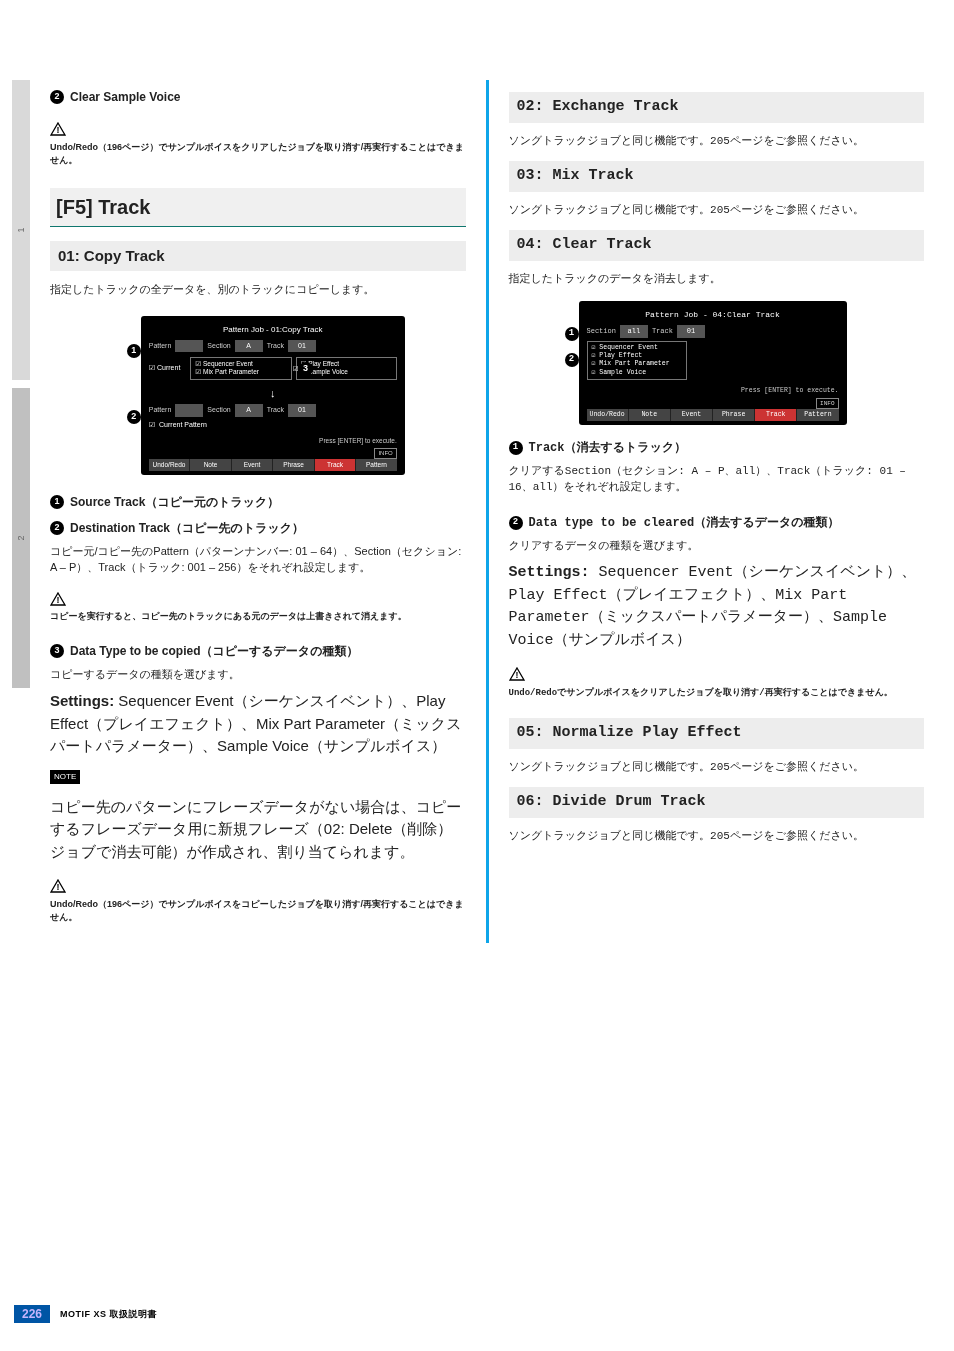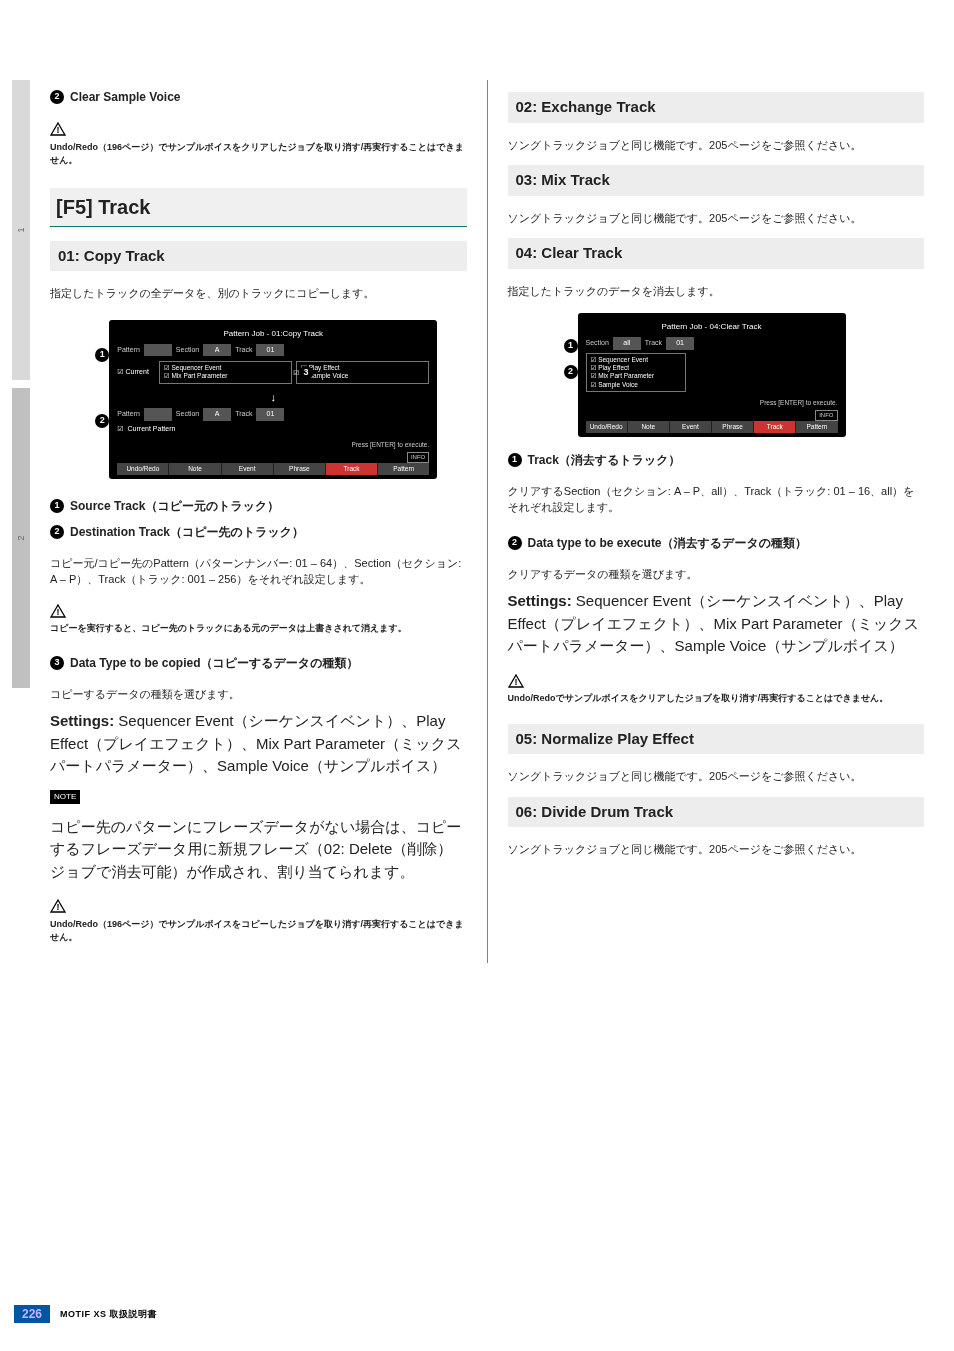--- a/index.html
+++ b/index.html
@@ -11,46 +11,46 @@
   .sidetab span { position: absolute; top: 50%; left: 50%; transform: translate(-50%,-50%) rotate(-90deg); font-size: 9px; color: #666; white-space: nowrap; }
   .col { flex: 1; min-width: 0; font-size: 11px; line-height: 1.5; color: #222; }
   .callout-header { font-size: 12px; font-weight: bold; margin: 8px 0 6px; display: flex; align-items: center; gap: 6px; }
   .callout-num { display: inline-flex; width: 14px; height: 14px; border-radius: 50%; background: #000; color: #fff; font-size: 9px; align-items: center; justify-content: center; font-weight: bold; }
   .warn-icon { display: inline-block; }
   .warn-icon svg { vertical-align: middle; }
   .warn-line { margin: 14px 0 4px; }
   .undo-line { font-size: 9px; font-weight: bold; margin: 2px 0 18px; }
   .h1 { font-size: 20px; font-weight: bold; background: #f0f0f0; border-bottom: 1px solid #0f766e; padding: 4px 6px; margin: 20px 0 14px; }
   .h2 { font-size: 15px; font-weight: bold; background: #ededed; padding: 4px 8px; margin: 12px 0 10px; }
-  .screenshot-box { background: #000; border-radius: 3px; margin: 10px auto; padding: 8px 8px 4px; width: 328px; position: relative; color: #fff; font-size: 7px; }
+  .screenshot-box { background: #000; border-radius: 3px; margin: 10px auto; padding: 8px 8px 4px; width: 264px; position: relative; color: #fff; font-size: 7px; }
   .sbox-title { color: #fff; text-align: center; font-size: 8px; margin-bottom: 4px; }
   .sbox-row { display: flex; align-items: center; gap: 4px; margin: 3px 0; }
   .sbox-label { color: #ccc; }
   .sbox-field-dark { background: #555; color: #fff; padding: 1px 5px; font-size: 7px; }
   .sbox-field-dark.w { min-width: 28px; text-align: center; }
   .sbox-chkpanel { border: 1px solid #777; padding: 2px 4px; font-size: 6.5px; line-height: 1.3; margin: 2px 0; }
   .sbox-chkpanel div::before { content: "☑ "; }
   .sbox-arrow { text-align: center; color: #fff; font-size: 11px; margin: 2px 0; }
   .sbox-press { text-align: right; color: #ccc; font-size: 6.5px; margin-top: 6px; }
   .sbox-info { float: right; border: 1px solid #888; color: #ccc; font-size: 6px; padding: 0 3px; margin-top: 2px; }
   .sbox-tabs { display: flex; margin-top: 4px; clear: both; }
   .sbox-tab { flex: 1; background: #444; color: #fff; font-size: 6.5px; text-align: center; padding: 1px 0; border-right: 1px solid #222; }
   .sbox-tab.active { background: #c33; }
   .sbox-tab:last-child { border-right: none; }
   .pointer { position: absolute; left: -22px; display: flex; align-items: center; }
   .pointer .callout-num { flex-shrink: 0; }
   .pointer-r { position: absolute; right: -22px; display: flex; align-items: center; }
   .settings { font-size: 15px; margin: 8px 0; }
   .settings b { font-weight: bold; }
   .small-tag { display: inline-block; background: #000; color: #fff; font-size: 8px; padding: 1px 4px; margin: 4px 0; }
-  .ref { font-size: 11px; margin: 14px 0 4px; }
+  .ref { font-size: 11px; margin: 6px 0 4px; }
   .footer { position: absolute; bottom: 26px; left: 14px; height: 22px; display: flex; align-items: center; gap: 10px; }
   .pagenum { background: #0055a5; color: #c4b5fd; font-weight: bold; font-size: 12px; padding: 2px 8px; }
   .model { font-size: 9px; font-weight: bold; letter-spacing: 0.5px; text-align: right; }
-  .midline { border-left: 1px solid #0ea5e9; }
+  .midline { border-left: 3px solid #0ea5e9; font-family: Liberation Mono, monospace; }
   .colR { padding-left: 20px; }
   .screenshot-box.small { width: 268px; margin-left: 40px; }
 </style>
 </head>
 <body>
 
 <div class="page">
   <div class="sidetabs">
     <div class="sidetab">
         <span>1</span>
@@ -217,21 +217,21 @@
     </div>
 
     <div class="callout-header">
         <span class="callout-num">1</span>
         <span>Track（消去するトラック）</span>
       </div>
     <div class="ref">クリアするSection（セクション: A – P、all）、Track（トラック: 01 – 16、all）をそれぞれ設定します。</div>
 
     <div class="callout-header" style="margin-top:18px;">
         <span class="callout-num">2</span>
-        <span>Data type to be execute（消去するデータの種類）</span>
+        <span>Data type to be cleared（消去するデータの種類）</span>
       </div>
     <div class="ref">クリアするデータの種類を選びます。</div>
     <div class="settings"><b>Settings:</b> <span>Sequencer Event（シーケンスイベント）、Play Effect（プレイエフェクト）、Mix Part Parameter（ミックスパートパラメーター）、Sample Voice（サンプルボイス）</span></div>
 
     <div class="warn-line"><span class="warn-icon"><svg width="16" height="14">
             <polygon points="8,1 15,13 1,13" fill="none" stroke="#000" stroke-width="1.3"></polygon>
             <text x="8" y="11" text-anchor="middle" font-size="9" font-weight="bold">!</text>
           </svg></span></div>
     <div class="undo-line">Undo/Redoでサンプルボイスをクリアしたジョブを取り消す/再実行することはできません。</div>
 

